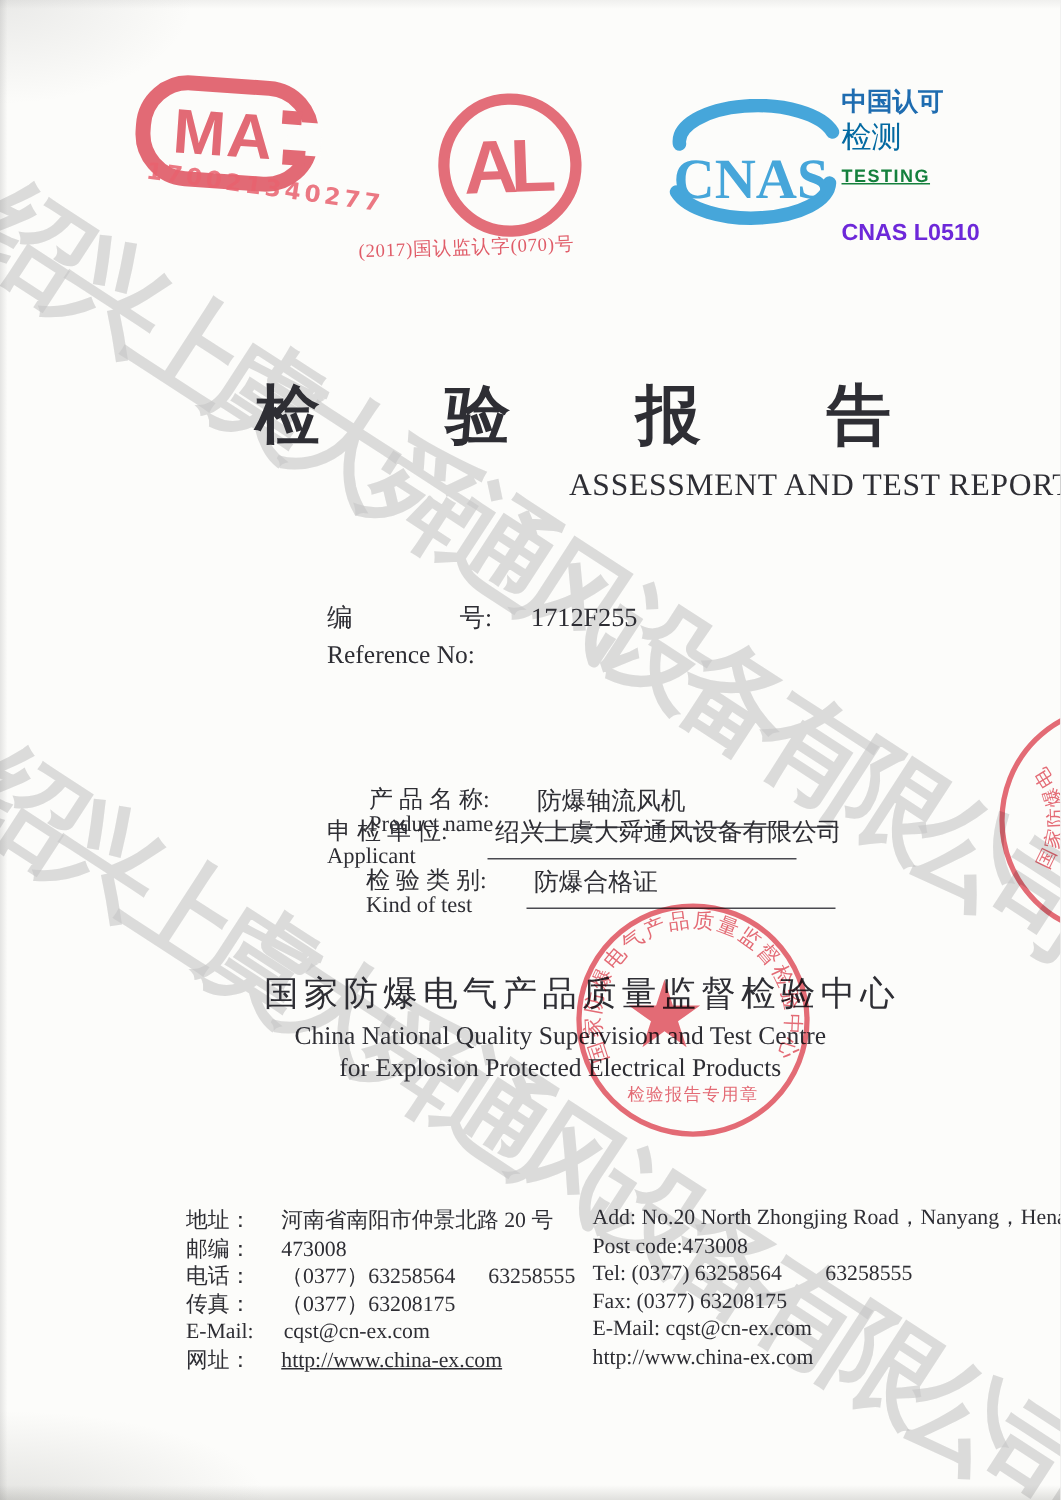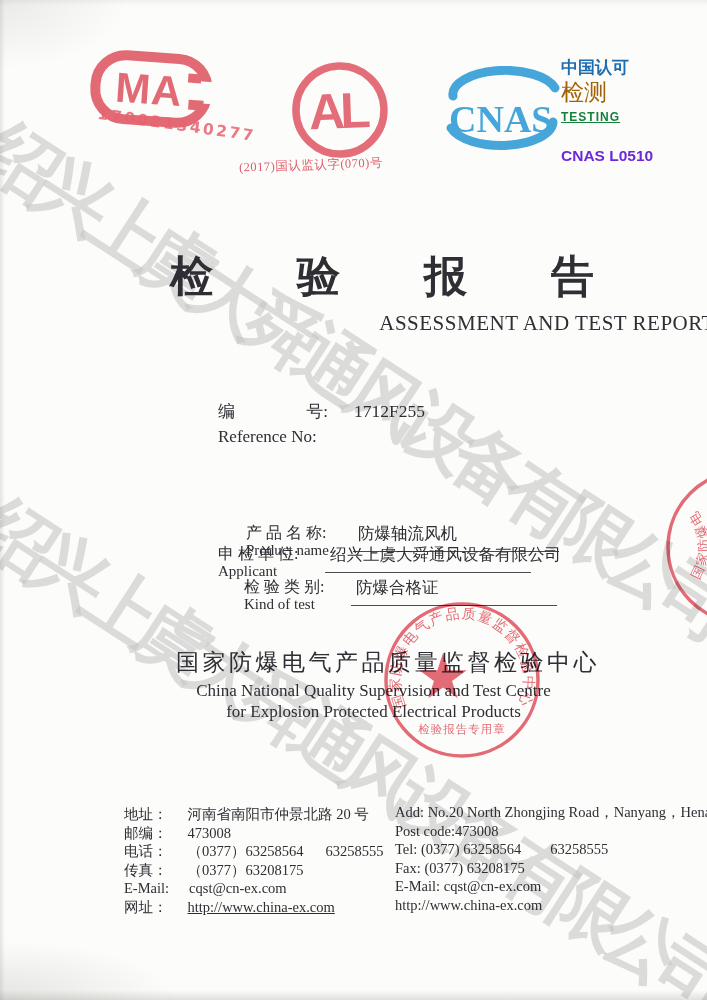--- a/index.html
+++ b/index.html
@@ -9,21 +9,21 @@
   
   .wm{position:absolute;z-index:1;white-space:nowrap;font-family:"DejaVu Sans",sans-serif;font-weight:700;
       font-size:74px;letter-spacing:-12px;color:rgba(199,199,199,.62);transform-origin:0 0;transform:rotate(33deg);}
   
   .stamp{z-index:2;}
   .ma-num{z-index:2;color:#e9626f;font-family:"DejaVu Sans",sans-serif;font-weight:700;
           font-size:15.5px;letter-spacing:2.5px;transform:rotate(8deg);opacity:.85;}
   .al-cap{z-index:2;color:#dd4b59;font-size:12.5px;letter-spacing:.5px;transform:rotate(-2deg);opacity:.9;white-space:nowrap;}
   .cnas-txt{z-index:2;line-height:25px;white-space:nowrap;font-family:"Liberation Sans",sans-serif;}
   .cnas-l1{color:#1e6cb0;font-weight:700;font-size:17px;}
-  .cnas-l2{color:#a16207;font-size:23px;}
+  .cnas-l2{color:#0369a1;font-size:20px;}
   .cnas-l3{color:#15803d;font-weight:700;font-size:12px;letter-spacing:1px;text-decoration:underline;}
   .cnas-l4{color:#6d28d9;font-weight:700;font-size:15.5px;margin-top:13px;}
   
   .t-zh{z-index:3;font-size:43px;font-weight:700;letter-spacing:84px;white-space:nowrap;}
   .t-en{z-index:3;left:0;width:707px;padding-left:38px;box-sizing:border-box;text-align:right;
         font-size:21px;letter-spacing:.5px;margin-left:20px;}
   
   .ref{z-index:3;font-size:17px;}
   .ref-row{display:flex;align-items:baseline;}
   .ref-zh{width:110px;display:flex;justify-content:space-between;}

